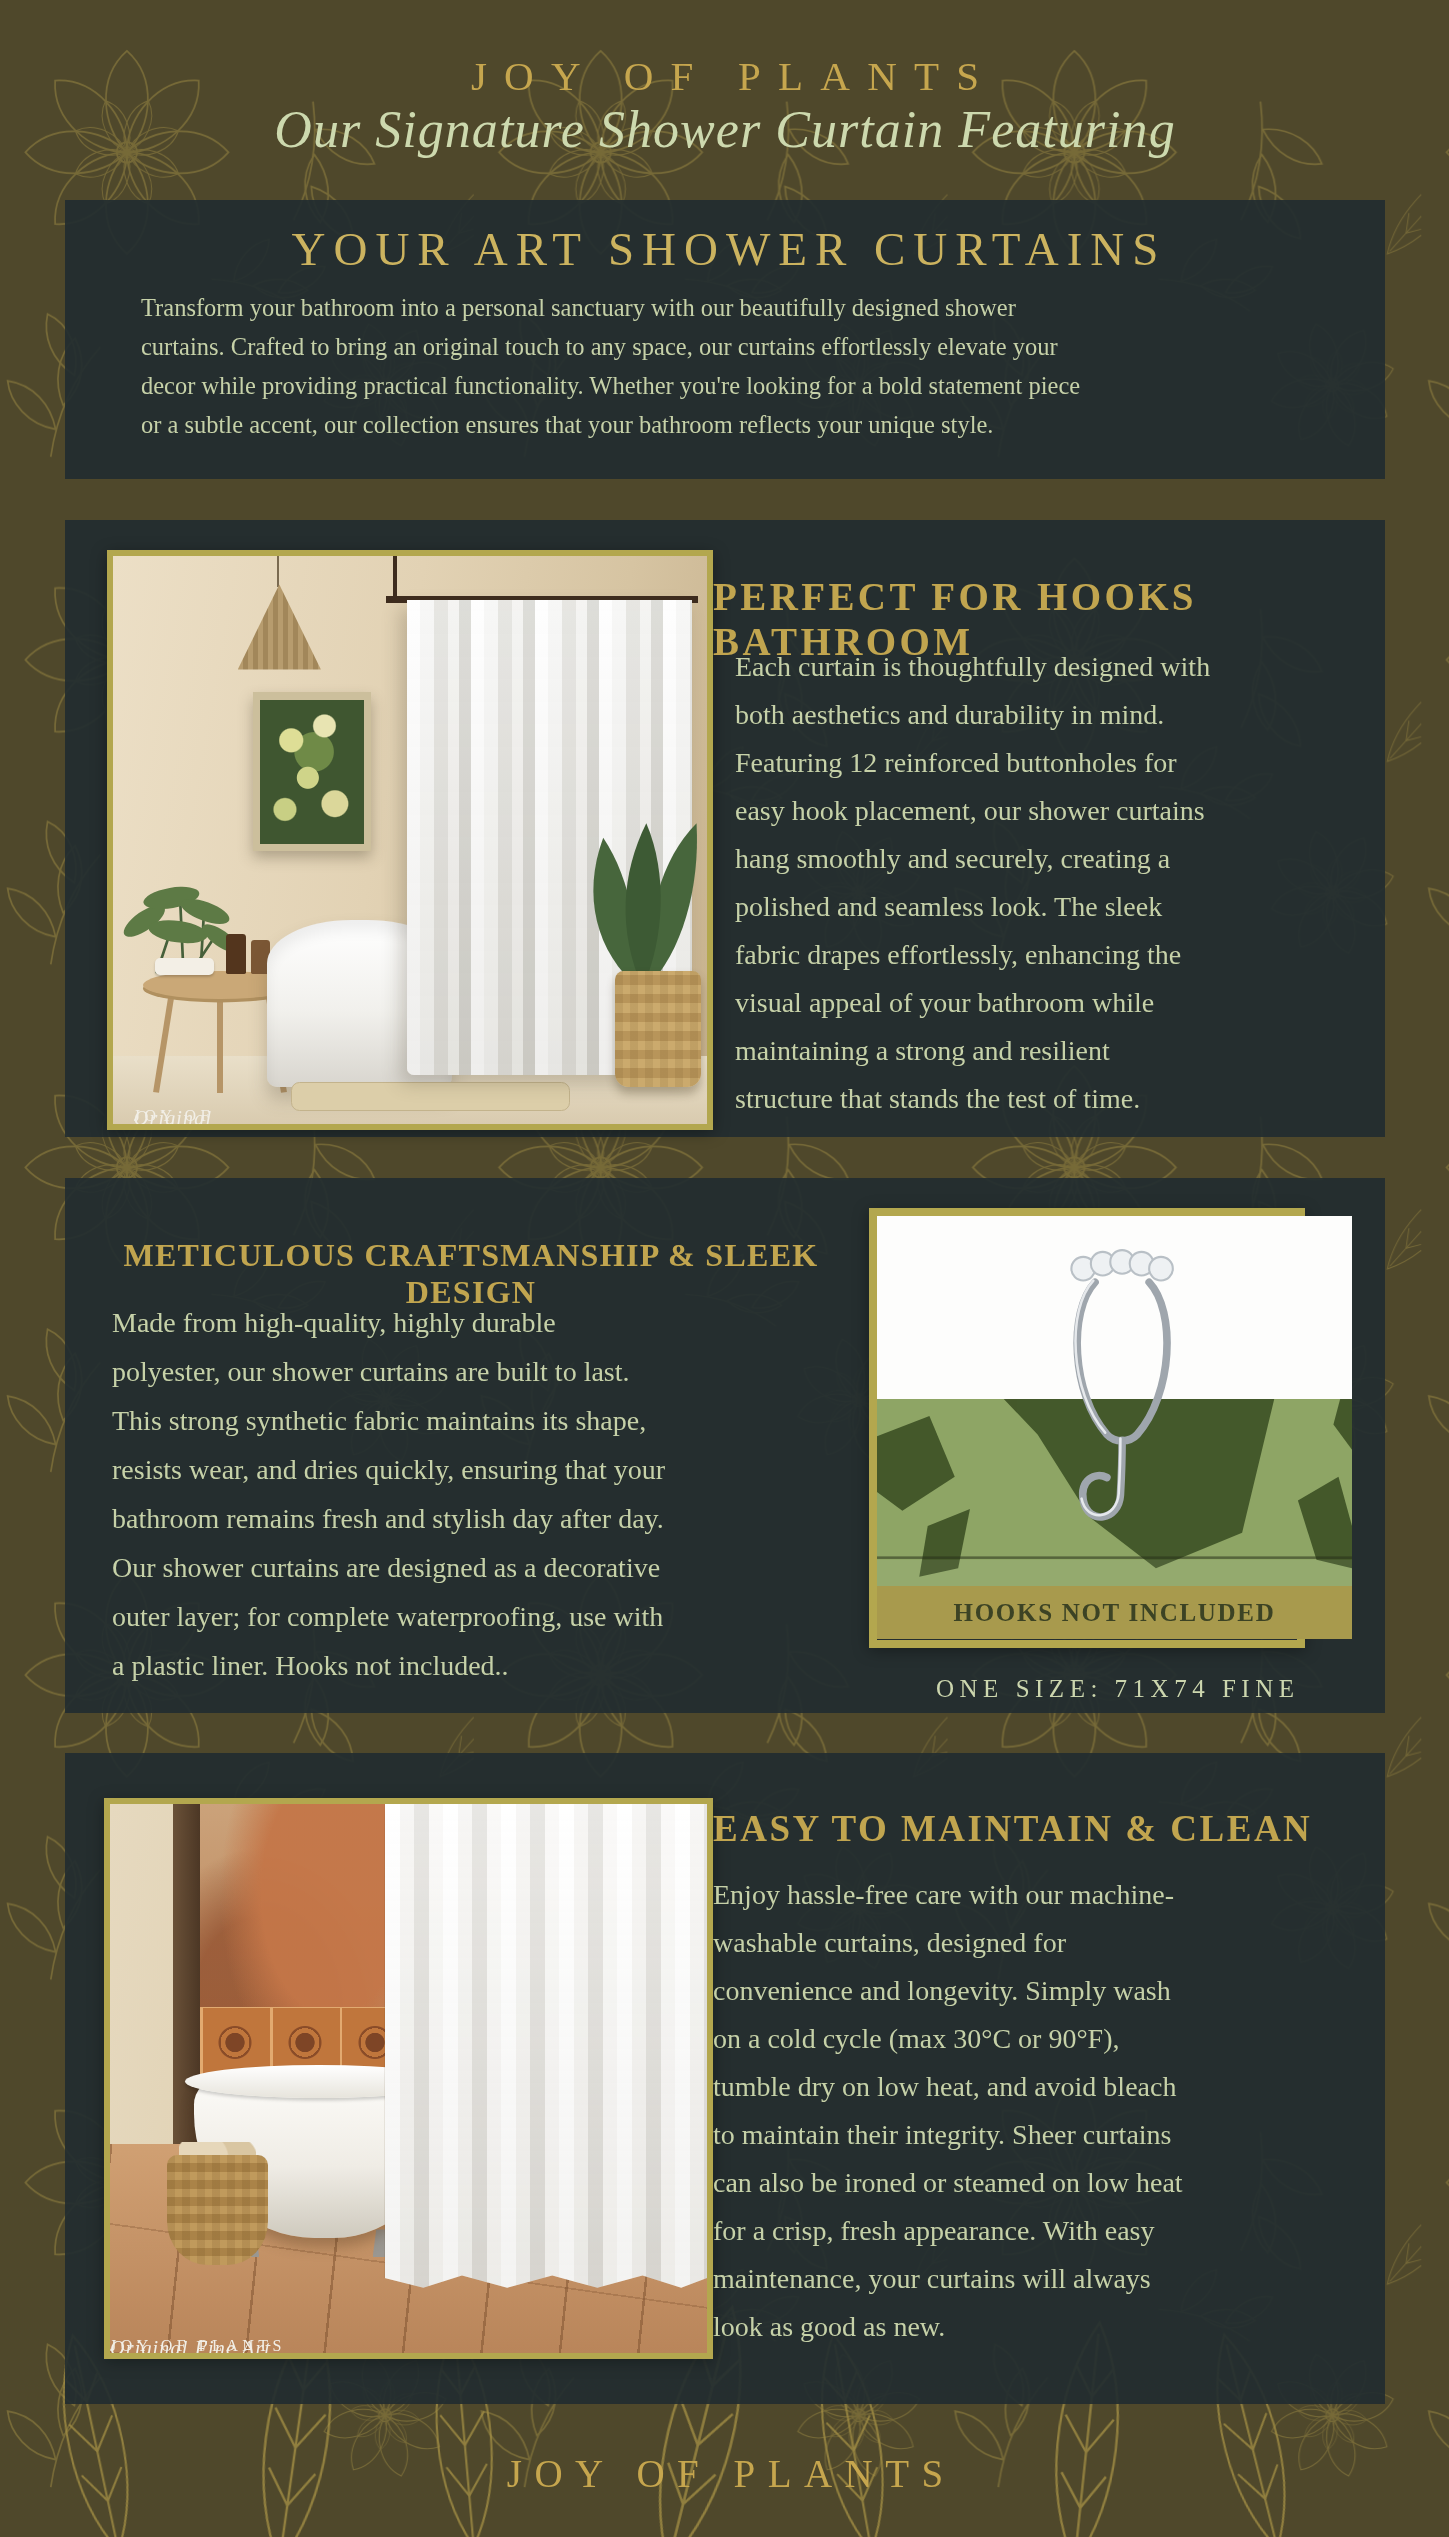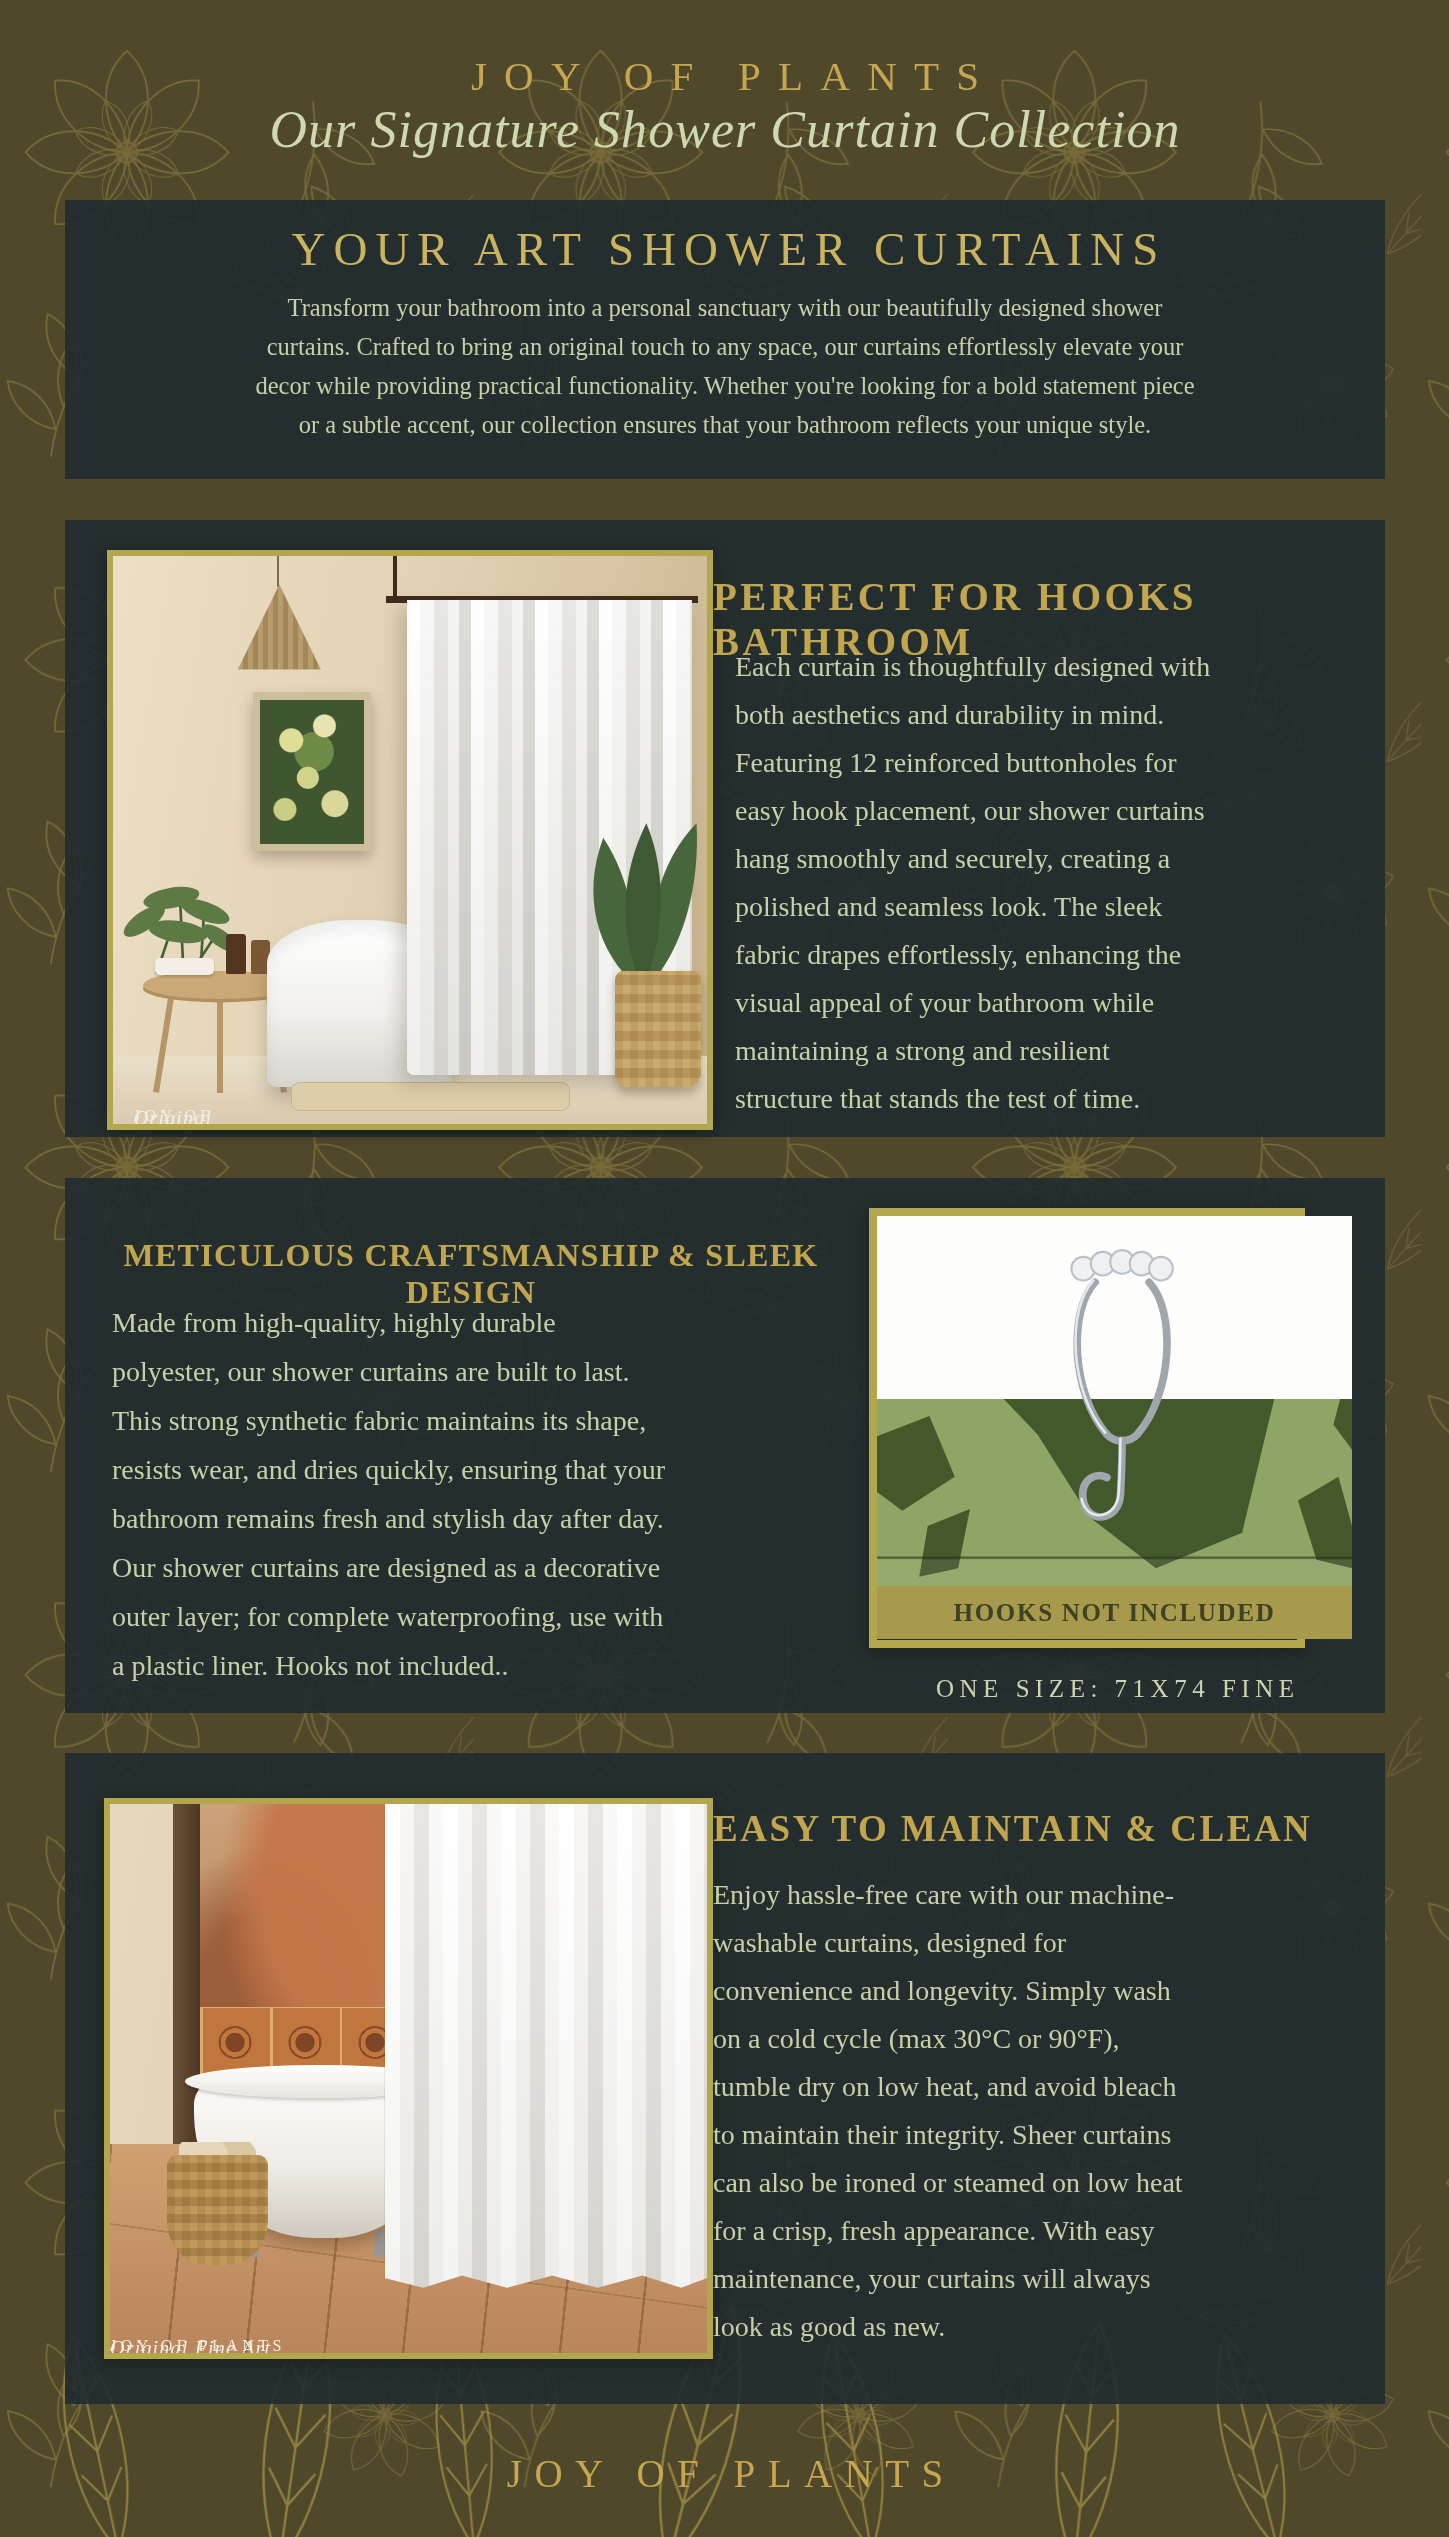--- a/index.html
+++ b/index.html
@@ -37,21 +37,21 @@
 
   
   #intro { top:200px; height:279px; }
   .intro-h {
     position:absolute; left:0; top:22px; width:100%; text-align:center;
     color:#ccb35f; font-size:47px; font-weight:400;
     letter-spacing:0.17em; text-indent:0.17em;
   }
   .intro-body {
     position:absolute; left:76px; top:88px; width:1168px;
-    text-align:center; color:#c6d1a8; font-size:24.5px; line-height:39px;
+    color:#c6d1a8; font-size:24.5px; line-height:39px;
   }
 
   
   #sec1 { top:520px;  height:617px; }
   #sec2 { top:1178px; height:535px; }
   #sec3 { top:1753px; height:651px; }
 
   .sec-h {
     position:absolute; color:#c1a54f; font-weight:bold;
   }
@@ -247,21 +247,21 @@
       <use href="#bigleaf" transform="translate(330 3030) rotate(8) scale(1.15)"></use>
       <use href="#bigleaf" transform="translate(560 3010) rotate(-5)"></use>
       <use href="#bigleaf" transform="translate(790 3030) rotate(14) scale(1.2)"></use>
       <use href="#bigleaf" transform="translate(1030 3015) rotate(-10)"></use>
       <use href="#bigleaf" transform="translate(1270 3030) rotate(6) scale(1.1)"></use>
       <use href="#bigleaf" transform="translate(1510 3012) rotate(-14)"></use>
     </g>
   </svg>
 
   <div class="brand-title">JOY OF PLANTS</div>
-  <div class="brand-subtitle">Our Signature Shower Curtain Collection</div>
+  <div class="brand-subtitle">Our Signature Shower Curtain Featuring</div>
 
   <section class="panel" id="intro">
     <div class="intro-h">YOUR ART SHOWER CURTAINS</div>
     <div class="intro-body prelines">Transform your bathroom into a personal sanctuary with our beautifully designed shower
 curtains. Crafted to bring an original touch to any space, our curtains effortlessly elevate your
 decor while providing practical functionality. Whether you're looking for a bold statement piece
 or a subtle accent, our collection ensures that your bathroom reflects your unique style.</div>
   </section>
 
   <section class="panel" id="sec1">

